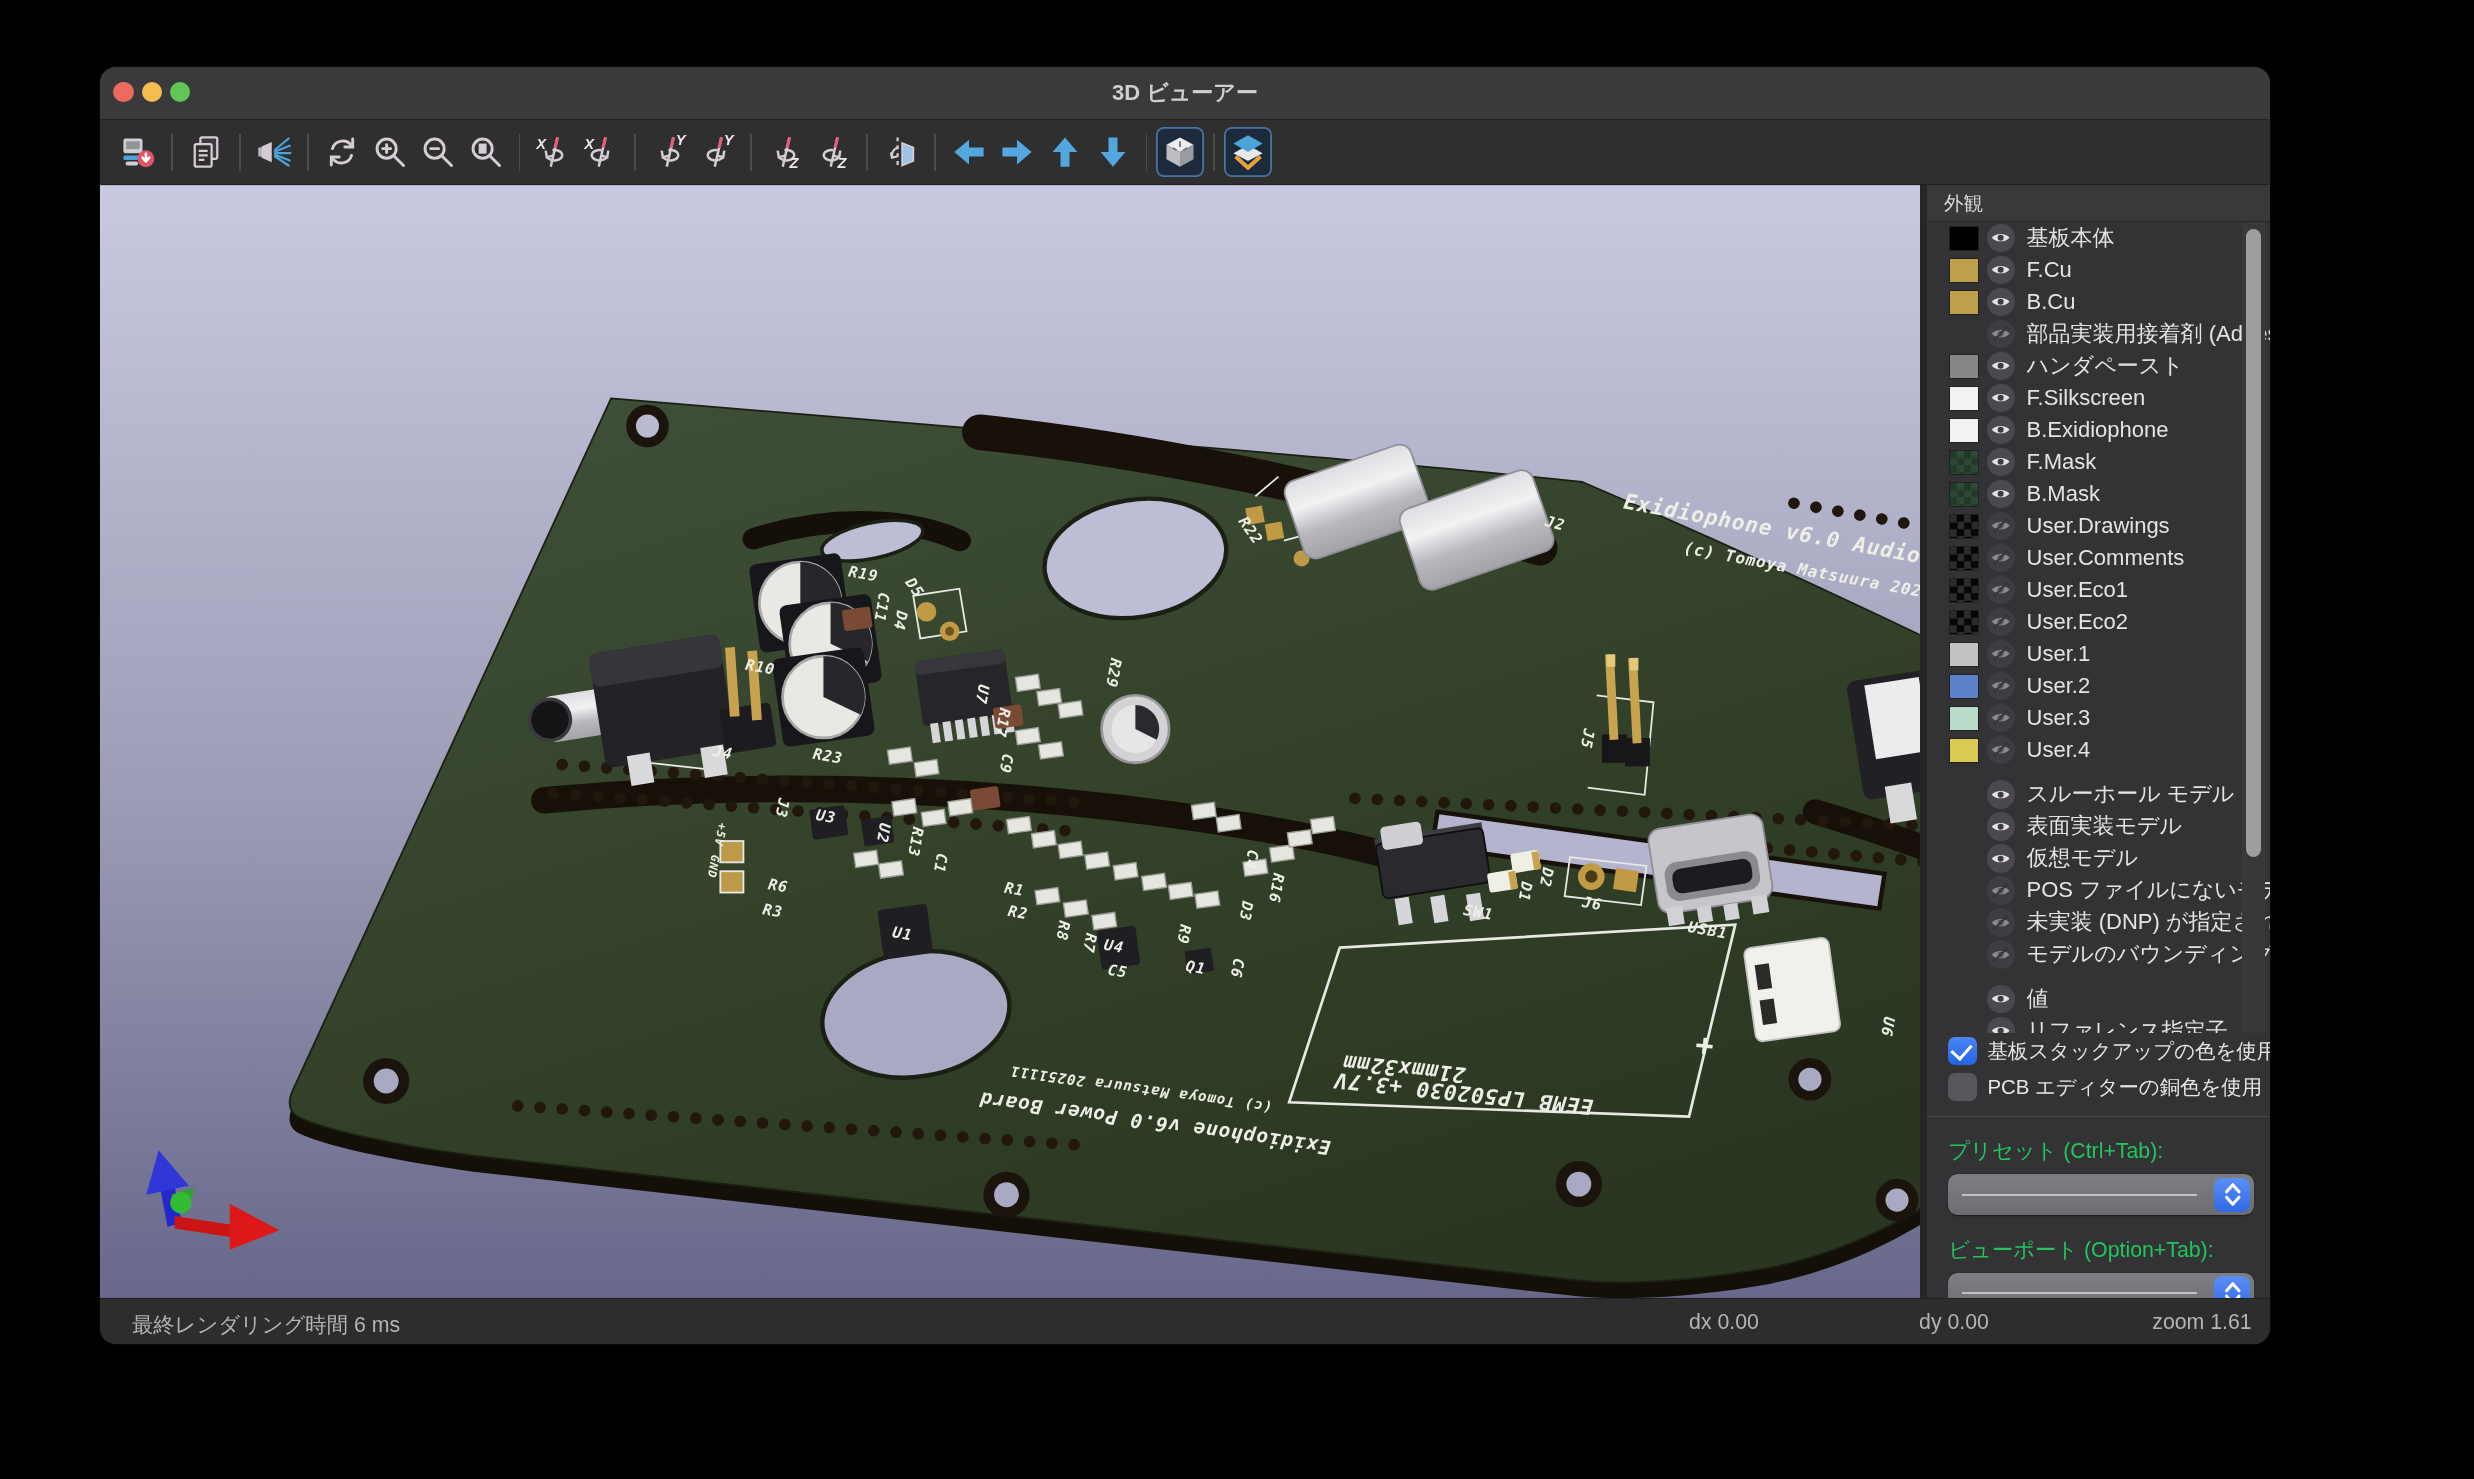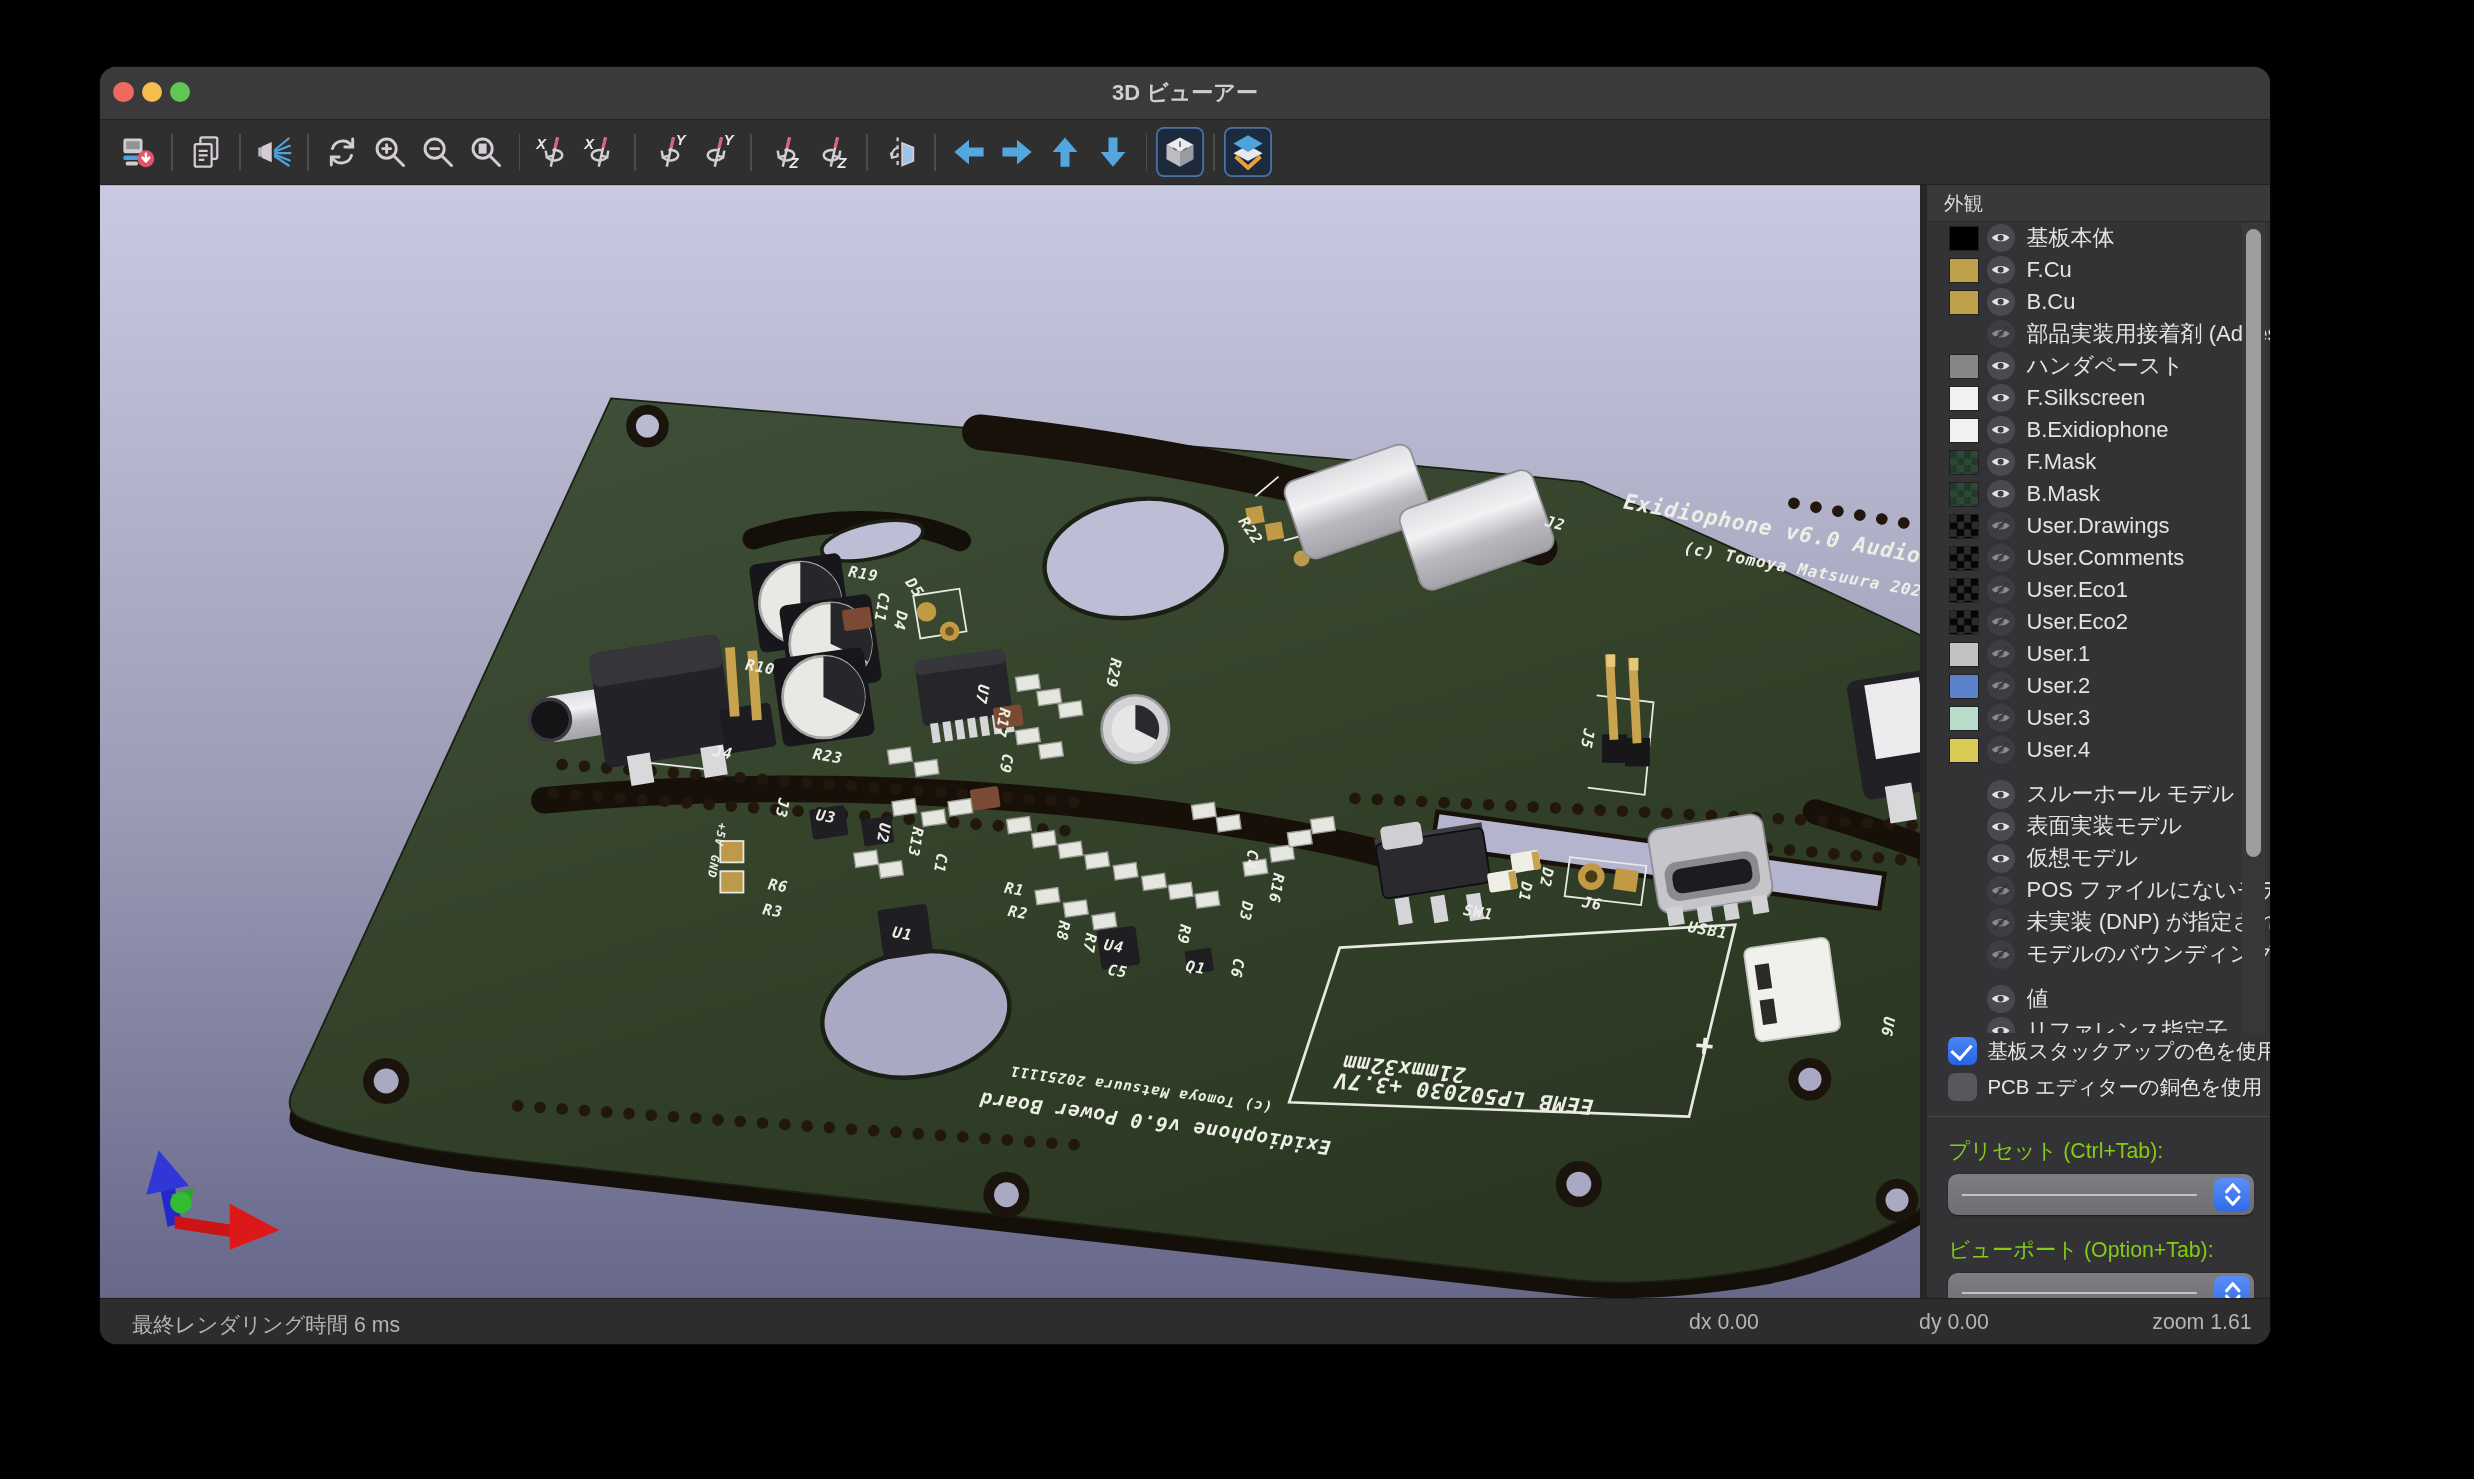--- a/index.html
+++ b/index.html
@@ -43,21 +43,21 @@
   .llabel{margin-left:11.6px;color:#e4e4e4;font-size:22px;white-space:nowrap;overflow:hidden;text-align:center;}
   .scrolltrack{position:absolute;right:5.3px;top:0;width:23px;height:811px;background:#38383b;}
   .scrollthumb{position:absolute;right:9px;top:7.1px;width:15px;height:628px;background:#9e9ea1;border-radius:8px;}
   .cbrow{display:flex;align-items:center;height:36px;margin-left:21.3px;}
   .cbox{width:28.4px;height:28.4px;border-radius:7.1px;background:#58585c;flex:0 0 auto;position:relative;}
   .cbox.checked{background:linear-gradient(#4a86f4,#2563e6);}
   .cbox.checked:after{content:"";position:absolute;left:7.1px;top:3.6px;width:9.8px;height:16px;
     border:solid #fff;border-width:0 3.6px 3.6px 0;transform:rotate(42deg);}
   .cblabel{margin-left:10.7px;color:#e6e6e6;font-size:20.4px;white-space:nowrap;overflow:hidden;}
   .sb-divider{height:0.9px;background:#48484b;margin:10.7px 0 0 0;}
-  .ddlabel{color:#84cc16;font-size:21.3px;margin:19.6px 0 9px 21.3px;}
+  .ddlabel{color:#22c55e;font-size:21.3px;margin:19.6px 0 9px 21.3px;}
   .dropdown{position:relative;height:41px;margin:0 16px 0 21.3px;border-radius:9.8px;
     background:linear-gradient(#7e7e82,#6e6e72);box-shadow:0 0.9px 1.8px rgba(0,0,0,.5);}
   .dropdown .line{position:absolute;left:14.2px;right:57px;top:19.6px;height:1.8px;background:#d6d6d8;opacity:.8;}
   .dd-stepper{position:absolute;right:3.6px;top:3.6px;width:36px;height:34px;border-radius:8px;
     background:linear-gradient(#5b8ef5,#2f6ae8);display:flex;flex-direction:column;align-items:center;justify-content:center;}
   .dd-stepper svg{width:19.6px;height:25px;}
   
   .statusbar{position:relative;height:49px;background:#2d2d2e;border-top:0.9px solid #202021;
     color:#b4b4b4;font-size:21.3px;}
   .statusbar span{position:absolute;top:10.7px;white-space:nowrap;}

